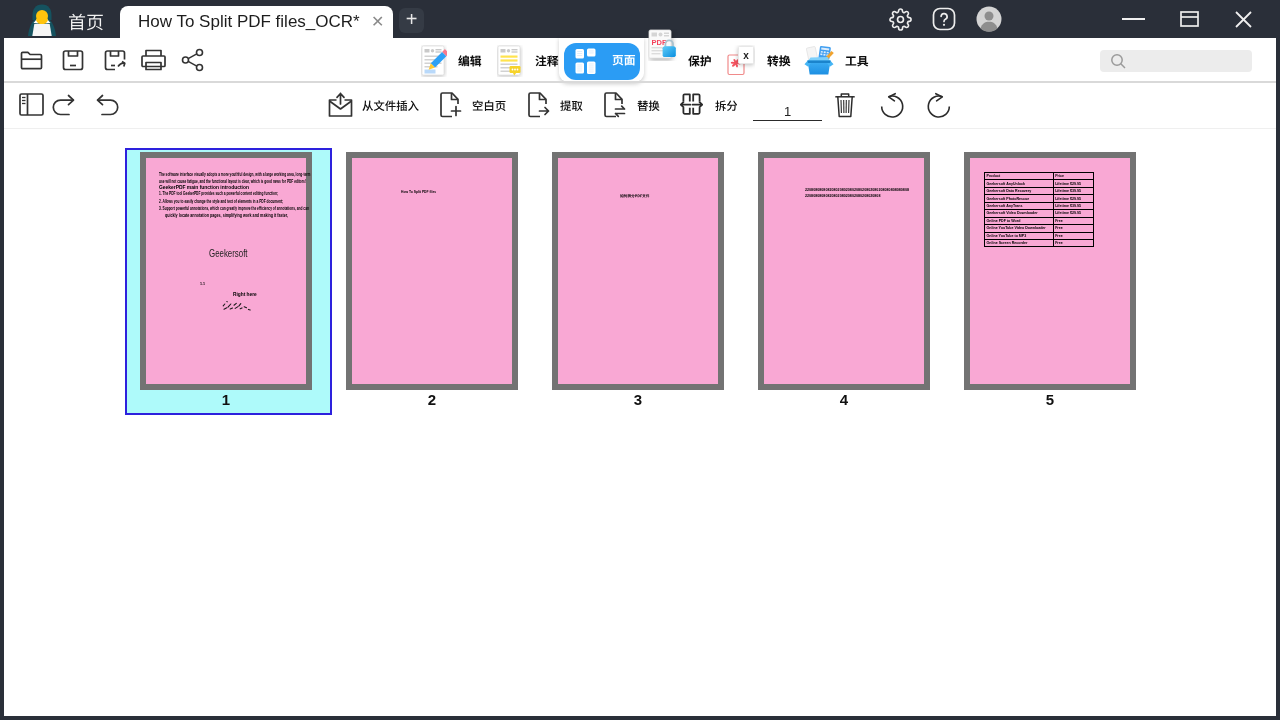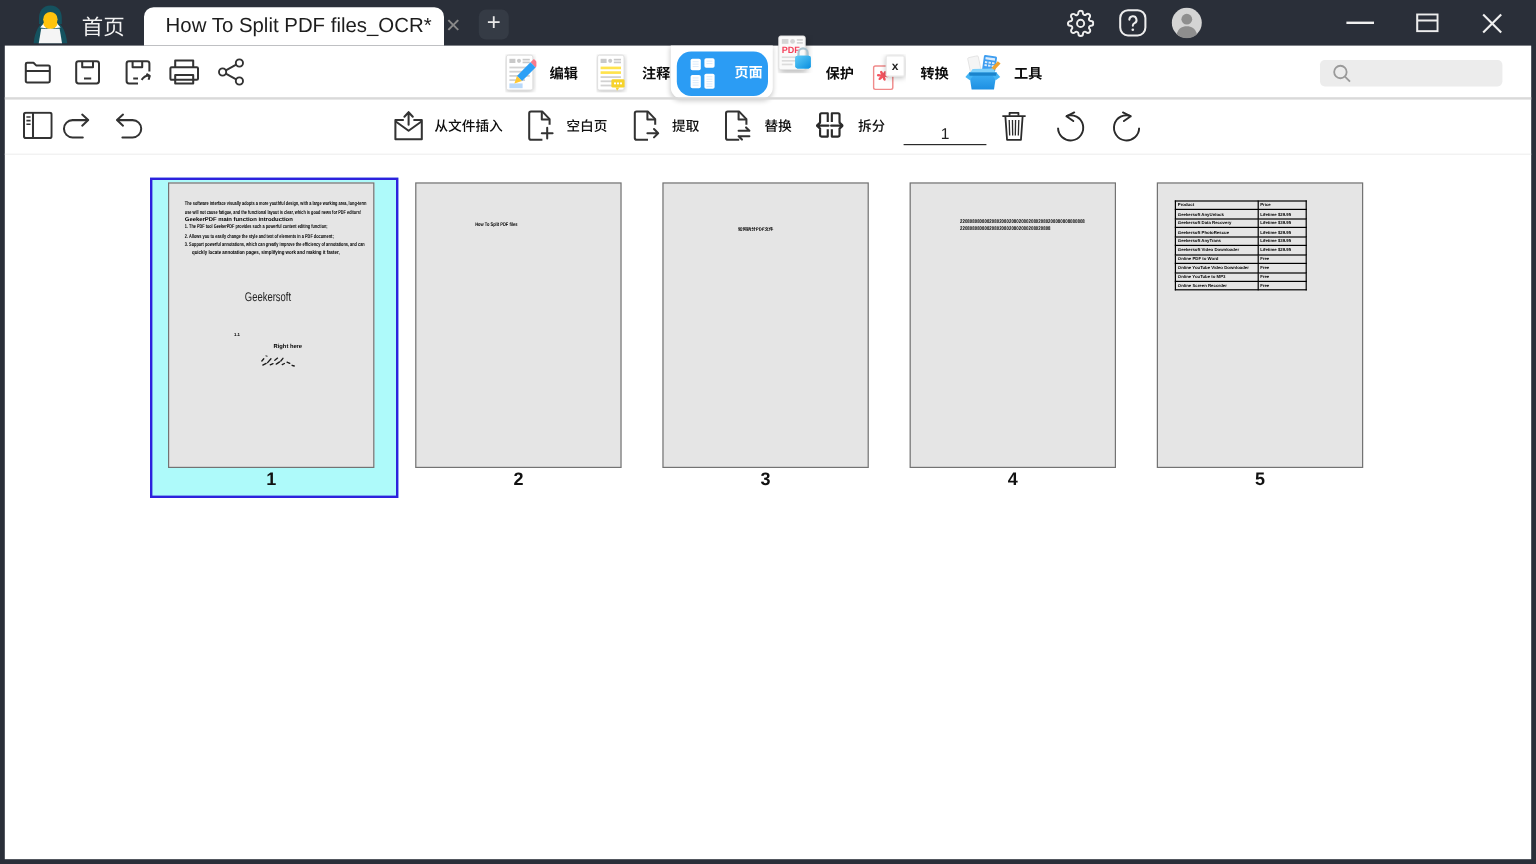--- a/index.html
+++ b/index.html
@@ -1,31 +1,31 @@
 <!DOCTYPE html>
 <html><head>
 <meta charset="utf-8">
 <style>
   * { margin:0; padding:0; box-sizing:border-box; }
   html,body { width:1280px; height:720px; overflow:hidden; }
   body { font-family:"Liberation Sans", sans-serif; position:relative; background:#2a2f39; }
   .abs { position:absolute; }
   .titlebar { left:0; top:0; width:1280px; height:38px; background:#2a2f39; }
-  .tab { left:120px; top:6px; width:250px; height:32px; background:#fff; border-radius:8px 8px 0 0; }
+  .tab { left:120px; top:6px; width:273px; height:32px; background:#fff; border-radius:8px 8px 0 0; }
   .tabtxt { left:18px; top:6px; font-size:17px; color:#1d1d1d; }
   .tabx { left:251px; top:6px; font-size:16px; color:#8a8a8a; }
   .plusbtn { left:399px; top:8px; width:25px; height:25px; background:#353b45; border-radius:6px; color:#e8e8e8; font-size:20px; text-align:center; line-height:23px; }
   .white-area { left:4px; top:38px; width:1272px; height:678px; background:#fff; }
   .div1 { left:4px; top:81px; width:1272px; height:2px; background:#d9d9d9; }
   .div2 { left:4px; top:128px; width:1272px; height:1px; background:#efefef; }
   .raisedtab { left:559px; top:38px; width:85px; height:43.5px; background:#fff; border-radius:0 0 9px 9px; box-shadow:0 1.5px 4px rgba(0,0,0,0.2); }
   .bluebtn { left:564px; top:43px; width:76px; height:37px; background:#2b9cf4; border-radius:12px; }
   .searchbox { left:1100px; top:50px; width:152px; height:22px; background:#ececec; border-radius:4px; }
   .selbox { left:125px; top:148px; width:207px; height:267px; background:#aefafa; border:2px solid #2d21dd; }
-  .page { background:#e5e5e5; border:1px solid #737373; width:172px; height:238px; top:152px; }
+  .page { background:#f9a8d4; border:6px solid #737373; width:172px; height:238px; top:152px; }
   .pagenum { top:391px; font-size:15px; font-weight:600; color:#111; width:172px; text-align:center; }
   .t1line { position:absolute; left:13px; color:#000; font-weight:700; font-size:4.6px; white-space:nowrap; letter-spacing:0; transform-origin:0 0; }
   td.c1, td.c2 { border:1px solid #000; height:7.45px; padding:0 0 0 1.5px; white-space:nowrap; overflow:hidden; }
   td.c1 { width:68px; max-width:68px; } td.c2 { width:40px; max-width:40px; }
 </style>
 </head>
 <body>
 
 <div class="abs titlebar"></div>
 <div class="abs" style="left:22px; top:3px;">

